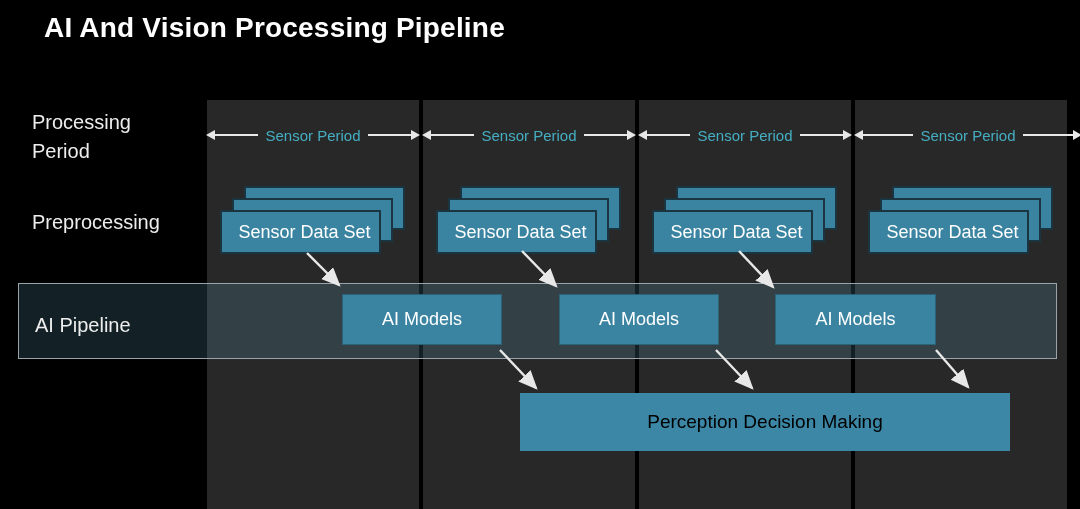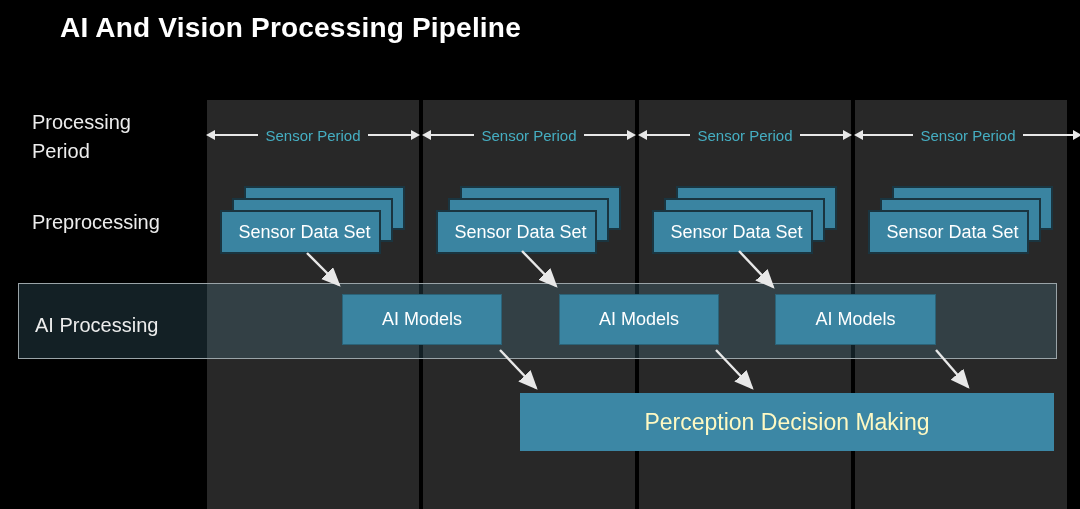--- a/index.html
+++ b/index.html
@@ -15,21 +15,21 @@
   *{margin:0;padding:0;box-sizing:border-box}
   html,body{background:#000}
   .canvas{
     position:relative;
     width:1080px;height:509px;
     background:var(--bg);
     font-family:"Liberation Sans", sans-serif;
     overflow:hidden;
   }
   .title{
-    position:absolute;left:60px;top:12px;
+    position:absolute;left:44px;top:12px;
     font-size:28px;font-weight:bold;color:#ffffff;
     letter-spacing:0.2px;
   }
   .row-label{
     position:absolute;
     color:var(--label-text);
     font-size:20px;line-height:29px;
   }
   .col{
     position:absolute;top:100px;height:433px;width:212px;
@@ -72,24 +72,24 @@
   }
   .ai-box{
     position:absolute;top:294px;height:51px;width:160px;
     background:var(--accent);
     border:1px solid rgba(0,0,0,0.25);
     display:flex;align-items:center;justify-content:center;
     color:#fff;font-size:18px;
   }
   .ai-box.m1{left:342px}.ai-box.m2{left:559px}.ai-box.m3{left:775px;width:161px}
   .pdm-box{
-    position:absolute;left:520px;top:393px;width:534px;height:58px;
+    position:absolute;left:520px;top:393px;width:490px;height:58px;
     background:#3c87a5;
     display:flex;align-items:center;justify-content:center;
-    color:#fef9c3;font-size:23px;
+    color:#000000;font-size:19px;
   }
   .arrow-layer{position:absolute;left:0;top:0;pointer-events:none}
   .connector{stroke:var(--arrow);stroke-width:2.4;fill:none}
 </style>
 </head>
 <body>
 
 <div class="canvas">
 
   <div class="title">AI And Vision Processing Pipeline</div>
@@ -179,15 +179,15 @@
     <line class="connector" x1="307" y1="253" x2="339" y2="285" marker-end="url(#ah)"></line>
     <line class="connector" x1="522" y1="251" x2="556" y2="286" marker-end="url(#ah)"></line>
     <line class="connector" x1="739" y1="251" x2="773" y2="287" marker-end="url(#ah)"></line>
     <line class="connector" x1="500" y1="350" x2="536" y2="388" marker-end="url(#ah)"></line>
     <line class="connector" x1="716" y1="350" x2="752" y2="388" marker-end="url(#ah)"></line>
     <line class="connector" x1="936" y1="350" x2="968" y2="387" marker-end="url(#ah)"></line>
   </svg>
 
   <div class="row-label" style="left:32px;top:108px;width:125px">Processing Period</div>
   <div class="row-label" style="left:32px;top:208px">Preprocessing</div>
-  <div class="row-label" style="left:35px;top:311px">AI Processing</div>
+  <div class="row-label" style="left:35px;top:311px">AI Pipeline</div>
 
 </div>
 
 </body></html>

